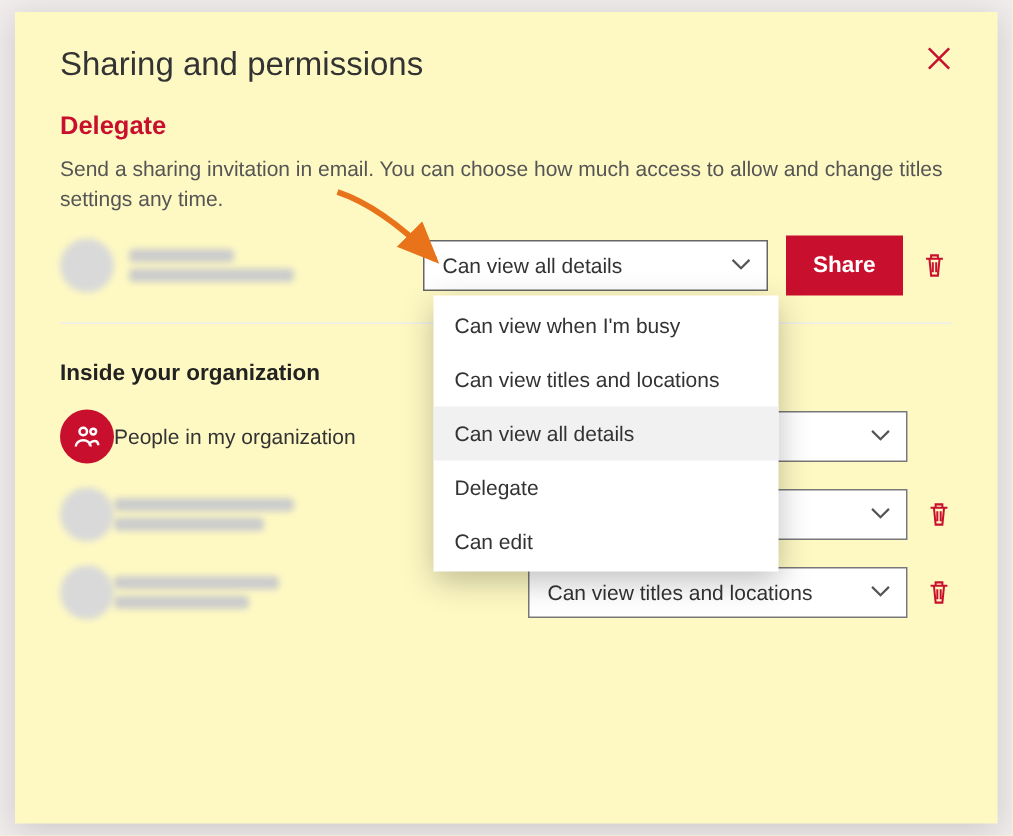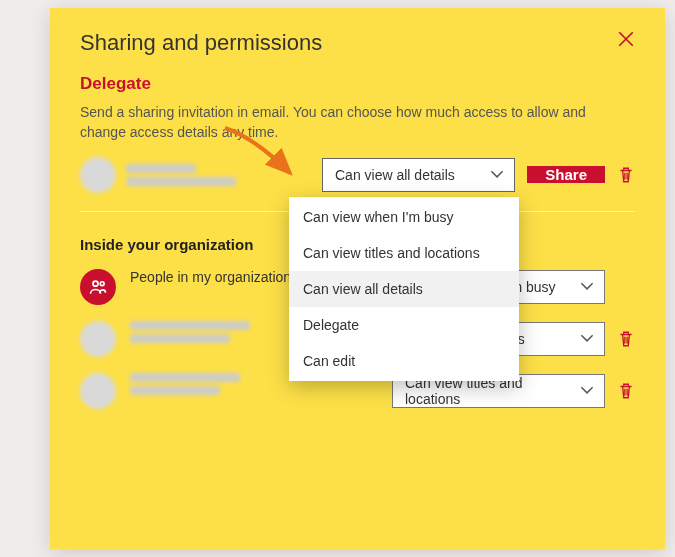--- a/index.html
+++ b/index.html
@@ -8,24 +8,23 @@
     font-family: "Segoe UI", Arial, sans-serif;
     background: #f0eceb;
     width: 675px;
     height: 557px;
     overflow: hidden;
     position: relative;
   }
   .panel {
     position: absolute;
     left: 10px; right: 10px; top: 8px; bottom: 8px;
-    background: #fde047;
+    background: #fef9c3;
     box-shadow: 0 4px 20px rgba(0,0,0,0.15);
     padding: 22px 30px 20px 30px;
-    margin-left: 40px;
   }
   .header-row {
     display: flex;
     align-items: flex-start;
     justify-content: space-between;
   }
   .title {
     font-size: 22px;
     font-weight: 300;
     color: #333;
@@ -85,21 +84,21 @@
     position: absolute;
     right: 8px; top: 50%; transform: translateY(-50%);
     color: #555;
   }
   .share-btn {
     background: #c8102e;
     color: #fff;
     font-size: 15px;
     font-weight: 600;
     border: none;
-    height: 17px;
+    height: 40px;
     padding: 0 18px;
     cursor: pointer;
   }
   .trash {
     width: 18px; height: 18px;
     color: #c8102e;
     cursor: pointer;
     flex-shrink: 0;
   }
   .divider {
@@ -111,21 +110,21 @@
     font-size: 15px;
     font-weight: 600;
     color: #222;
   }
   .row {
     display: flex;
     align-items: center;
     margin-top: 16px;
     gap: 12px;
   }
-  .row .person-col { flex: 0 0 300px; display:flex; align-items:flex-start; gap:14px; }
+  .row .person-col { flex: 0 0 300px; display:flex; align-items:center; gap:0; }
   .row .select { flex: 1; height: 34px; border-color:#787878; }
   .people-icon {
     width: 36px; height:36px; border-radius:50%;
     background:#c8102e;
     display:flex; align-items:center; justify-content:center;
     color:#fff;
     flex-shrink:0;
   }
   .row-label { font-size:14px; color:#333; }
 
@@ -164,21 +163,21 @@
   <div class="header-row">
     <div class="title">Sharing and permissions</div>
     <div class="close-ico">
       <svg viewBox="0 0 16 16" width="18" height="18">
           <path d="M2 2 L14 14 M14 2 L2 14" stroke="currentColor" stroke-width="1.5" fill="none"></path>
         </svg>
     </div>
   </div>
 
   <div class="subtitle">Delegate</div>
-  <div class="desc">Send a sharing invitation in email. You can choose how much access to allow and change access details any time.</div>
+  <div class="desc">Send a sharing invitation in email. You can choose how much access to allow and change titles settings any time.</div>
 
   <div class="invite-row">
     <div class="person">
       <div class="avatar"></div>
       <div class="blur-lines">
         <div class="blur-line bl1"></div>
         <div class="blur-line bl2"></div>
       </div>
     </div>
     <div class="select" style="width:230px">

